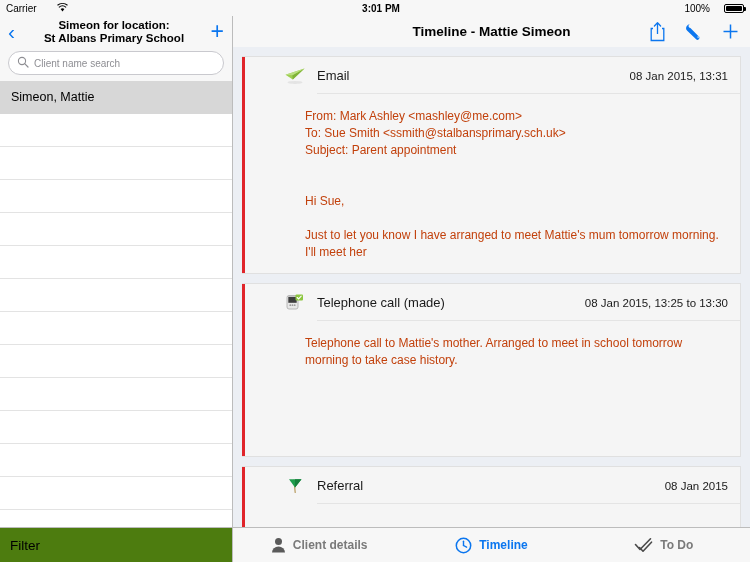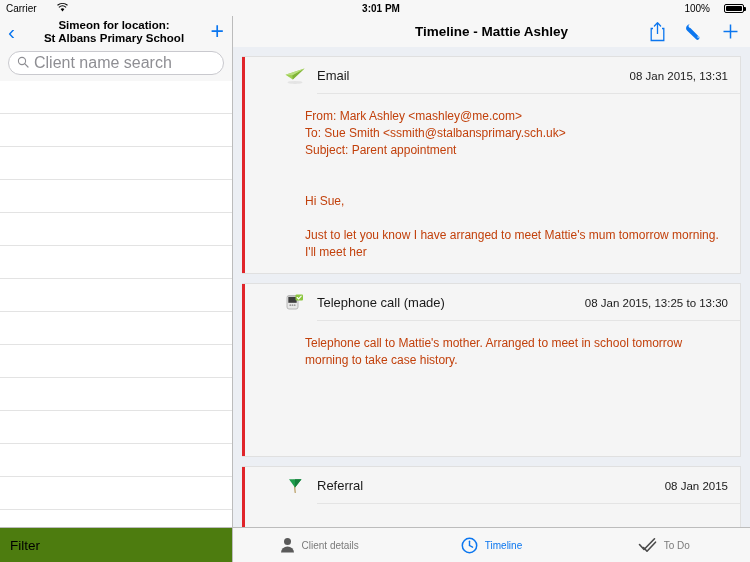--- a/index.html
+++ b/index.html
@@ -72,21 +72,21 @@
   }
   .search-box {
     height: 24px; background: #fff; border: 1px solid #c9c9ce;
     border-radius: 12px; display: flex; align-items: center; padding: 0 8px;
     gap: 5px;
   }
   .search-box .mag { flex: 0 0 auto; }
   .search-input {
     border: none; outline: none; background: transparent;
     font-family: "Liberation Sans", sans-serif;
-    font-size: 16px; color: #8e8e93; width: 100%;
+    font-size: 10px; color: #8e8e93; width: 100%;
   }
   .search-input::placeholder { color: #8e8e93; }
 
   .client-list { flex: 1 1 auto; overflow: hidden; background: #fff; }
   .client-row {
     height: 33px; display: flex; align-items: center;
     padding-left: 11px;
     font-size: 12.5px; color: #000;
     border-bottom: 1px solid #e3e3e3;
     background: #fff;
@@ -155,21 +155,21 @@
   
   .tabbar {
     height: 35px; flex: 0 0 35px;
     background: #f7f7f7;
     border-top: 1px solid #bcbcbc;
     display: flex; align-items: center;
   }
   .tab {
     flex: 1 1 0; display: flex; align-items: center; justify-content: center;
     gap: 7px; cursor: pointer;
-    font-size: 10px; color: #7a7a7a;
+    font-size: 12px; color: #7a7a7a; font-weight: bold;
   }
   .tab.active { color: #0b76ef; }
   .tab-icon { display: flex; align-items: center; }
 </style>
 </head>
 <body>
 
 <div class="app">
 
   <div class="statusbar">
@@ -211,20 +211,23 @@
             <svg width="12" height="12" viewBox="0 0 12 12">
               <circle cx="5" cy="5" r="3.6" stroke="#8e8e93" stroke-width="1.1" fill="none"></circle>
               <line x1="7.7" y1="7.7" x2="11" y2="11" stroke="#8e8e93" stroke-width="1.2" stroke-linecap="round"></line>
             </svg>
           </span>
           <input class="search-input" type="text" placeholder="Client name search" style="">
         </div>
       </div>
 
       <div class="client-list">
+        <div class="client-row selected">
+          <span>Simeon, Mattie</span>
+        </div>
         <div class="client-row empty"></div>
         <div class="client-row empty"></div>
         <div class="client-row empty"></div>
         <div class="client-row empty"></div>
         <div class="client-row empty"></div>
         <div class="client-row empty"></div>
         <div class="client-row empty"></div>
         <div class="client-row empty"></div>
         <div class="client-row empty"></div>
         <div class="client-row empty"></div>
@@ -234,21 +237,21 @@
       </div>
 
       <div class="filter-bar">
         <span>Filter</span>
       </div>
     </div>
 
     <div class="right">
 
       <div class="right-nav">
-        <div class="right-title">Timeline - Mattie Ashley</div>
+        <div class="right-title">Timeline - Mattie Simeon</div>
         <div class="nav-actions">
           <span class="nav-icon">
             <svg width="17" height="21" viewBox="0 0 17 21">
               <path d="M4 7.5 H2.2 V19.5 H14.8 V7.5 H13" stroke="#0b76ef" stroke-width="1.3" fill="none"></path>
               <line x1="8.5" y1="2" x2="8.5" y2="13" stroke="#0b76ef" stroke-width="1.3"></line>
               <path d="M5.4 5 L8.5 1.7 L11.6 5" stroke="#0b76ef" stroke-width="1.3" fill="none" stroke-linecap="round" stroke-linejoin="round"></path>
             </svg>
           </span>
           <span class="nav-icon">
             <svg width="19" height="19" viewBox="0 0 19 19">

